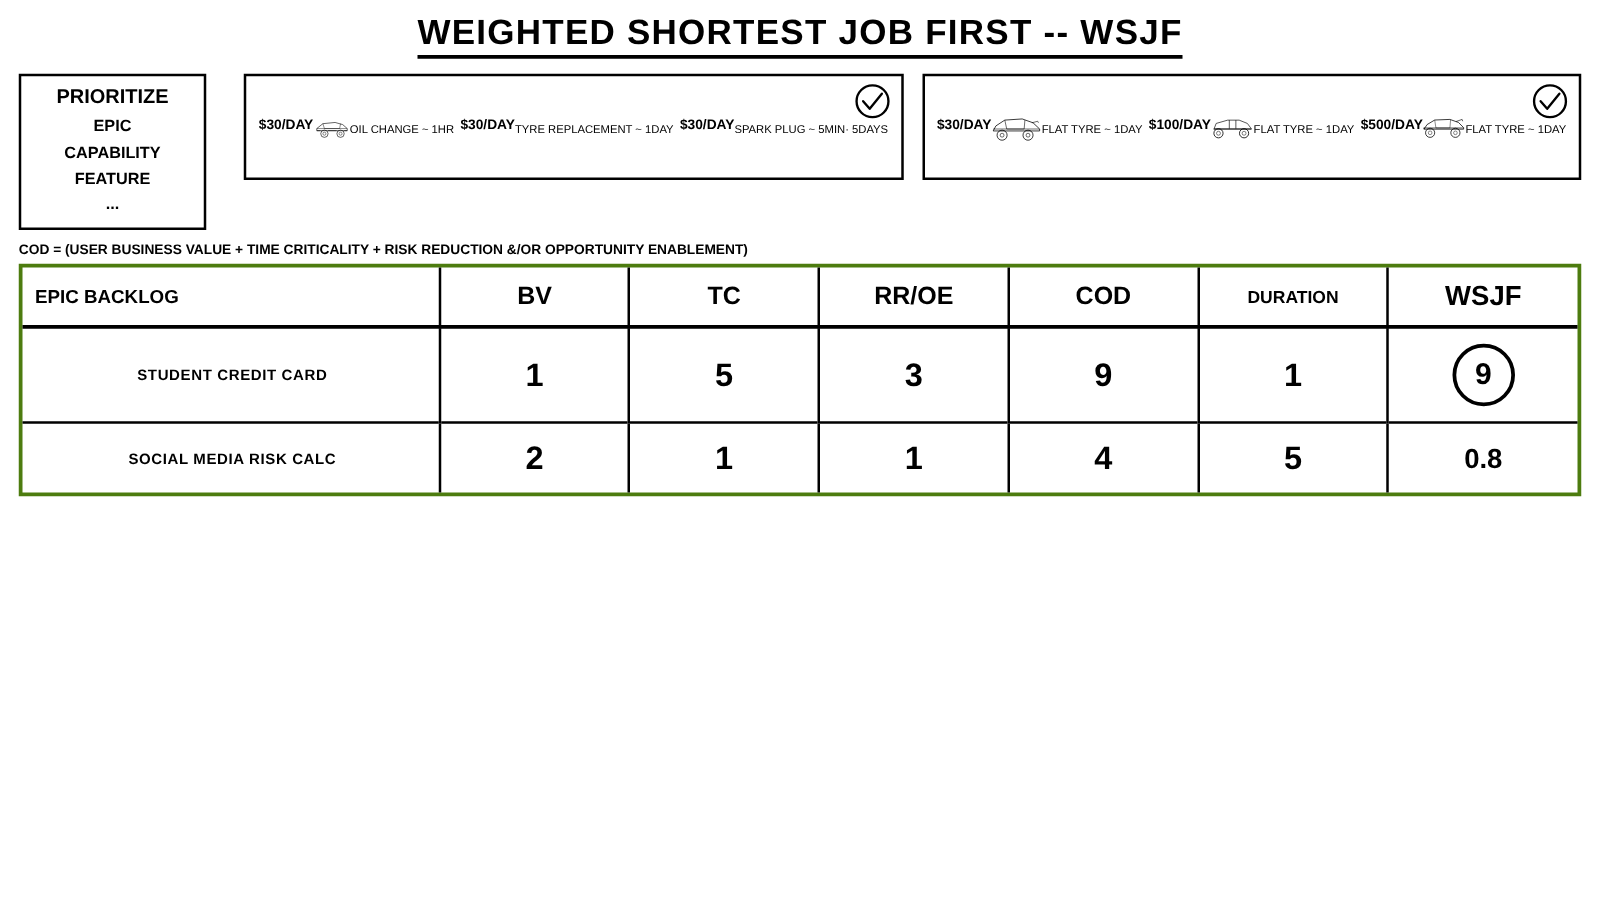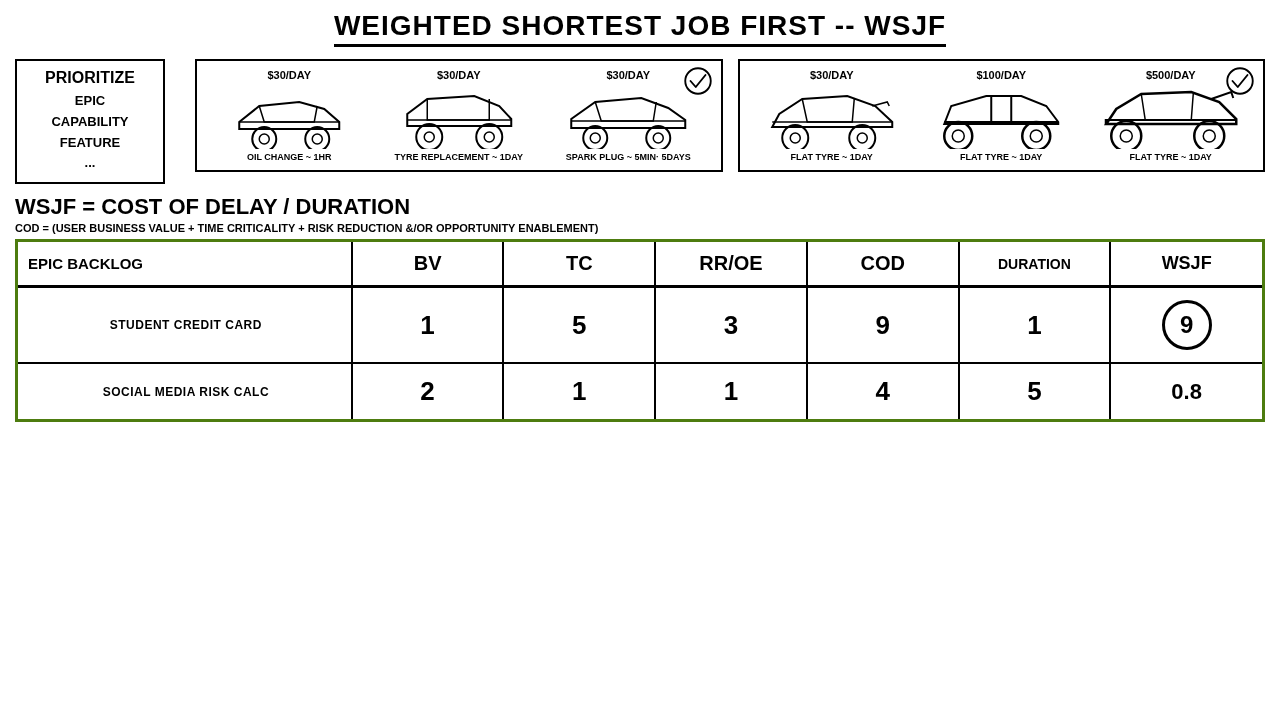--- a/index.html
+++ b/index.html
@@ -77,34 +77,34 @@
     }
 
     .car-box-inner {
       display: flex;
       gap: 5px;
       align-items: flex-end;
     }
 
     .car-item {
       display: flex;
-      flex-direction: column;
+      flex-direction: row;
       align-items: center;
       flex: 1;
     }
 
     .car-price {
       font-size: 11px;
       font-weight: 700;
       margin-bottom: 3px;
     }
 
     .car-label {
       font-size: 9px;
-      font-weight: 700;
+      font-weight: 400;
       text-align: left;
       margin-top: 3px;
       white-space: nowrap;
     }
 
     .checkmark-circle {
       position: absolute;
       top: 5px;
       right: 8px;
       width: 30px;
@@ -159,21 +159,21 @@
       font-size: 15px;
       width: 22%;
     }
 
     th.data-col {
       font-size: 20px;
       width: 10%;
     }
 
     th.wsjf-col {
-      font-size: 18px;
+      font-size: 22px;
       margin-top: 36px;
     }
 
     tbody tr {
       border-bottom: 2.5px solid #000;
     }
 
     tbody tr:last-child {
       border-bottom: none;
     }
@@ -366,21 +366,20 @@
             </svg>
             <div class="car-label">FLAT TYRE ~ 1DAY</div>
           </div>
         </div>
       </div>
 
     </div>
   </div>
 
   <div class="formula-section">
-    <div class="formula-title">WSJF = COST OF DELAY / DURATION</div>
     <div class="formula-sub">COD = (USER BUSINESS VALUE + TIME CRITICALITY + RISK REDUCTION &amp;/OR OPPORTUNITY ENABLEMENT)</div>
   </div>
 
   <div class="table-container">
     <table>
       <thead>
         <tr>
           <th class="epic-col">EPIC BACKLOG</th>
           <th class="data-col">BV</th>
           <th class="data-col">TC</th>

